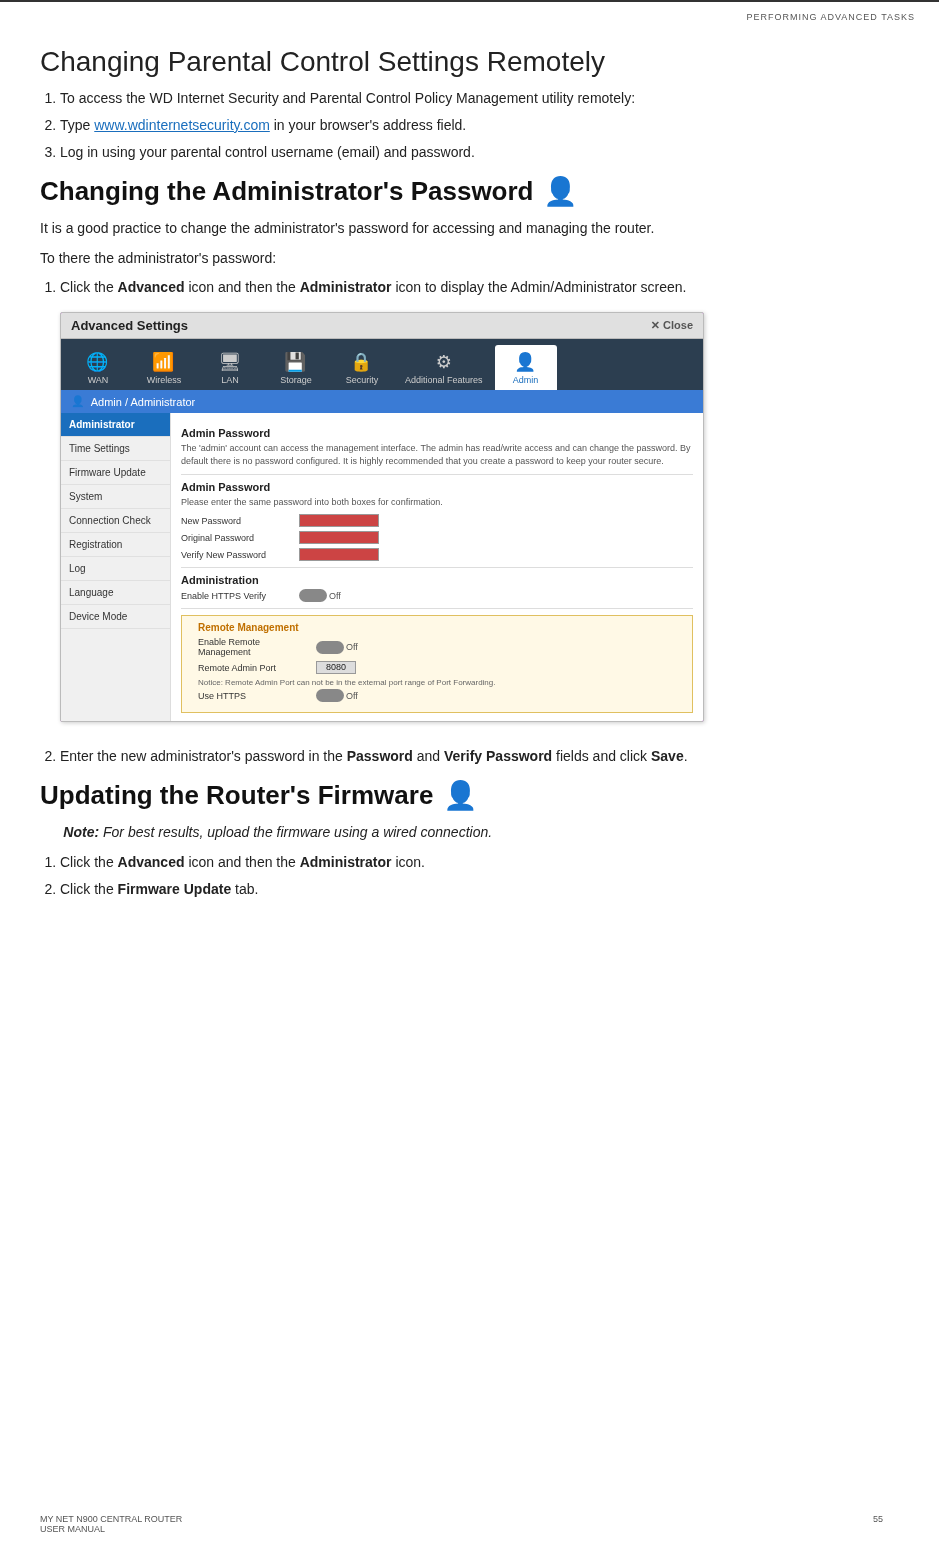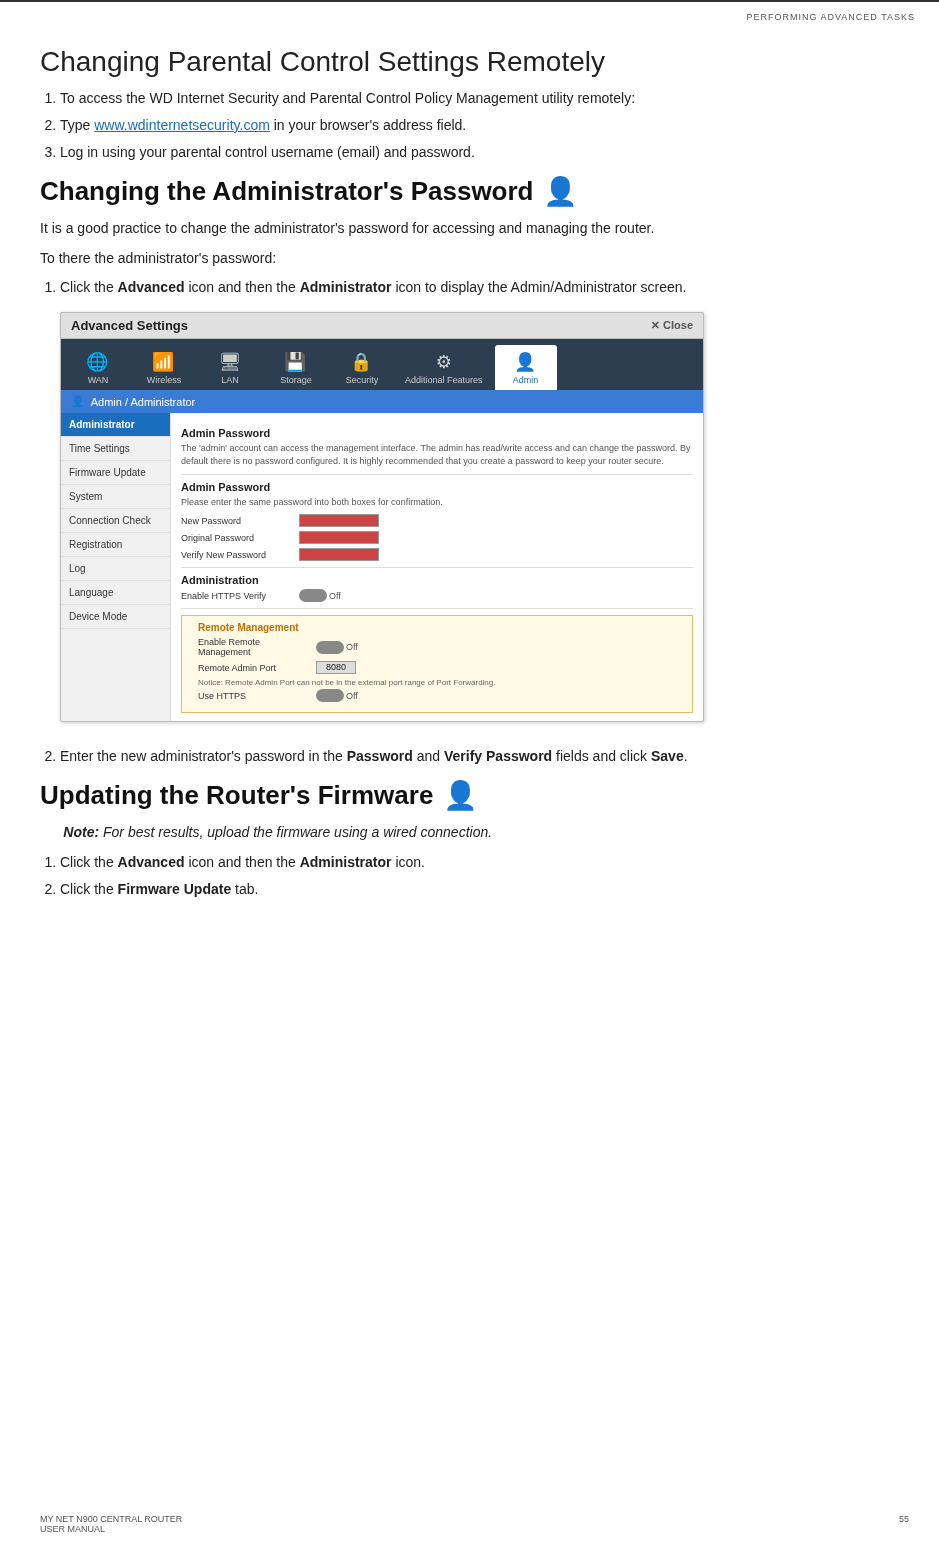--- a/index.html
+++ b/index.html
@@ -210,21 +210,21 @@
     }
     .ss-notice {
       font-size: 8px;
       color: #666;
       margin: 2px 0;
     }
     .page-footer {
       position: absolute;
       bottom: 12px;
       left: 40px;
-      right: 30px;
+      right: 56px;
       display: flex;
       justify-content: space-between;
       font-size: 9px;
       color: #555;
       gap: 32px;
     }
     .note-italic {
       font-style: italic;
     }
     .section-gap { margin-top: 22px; }

